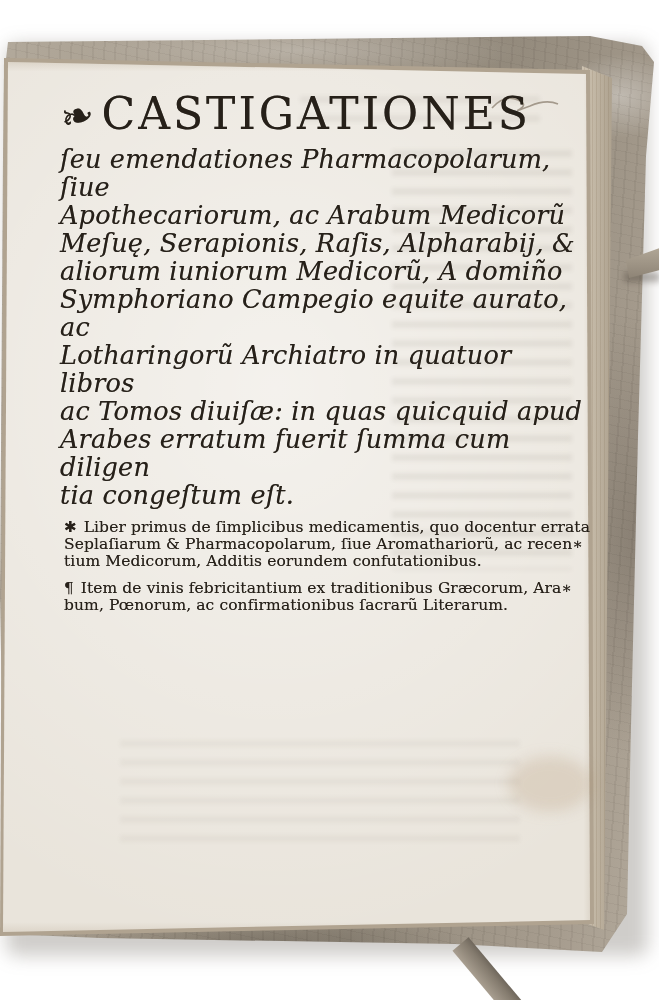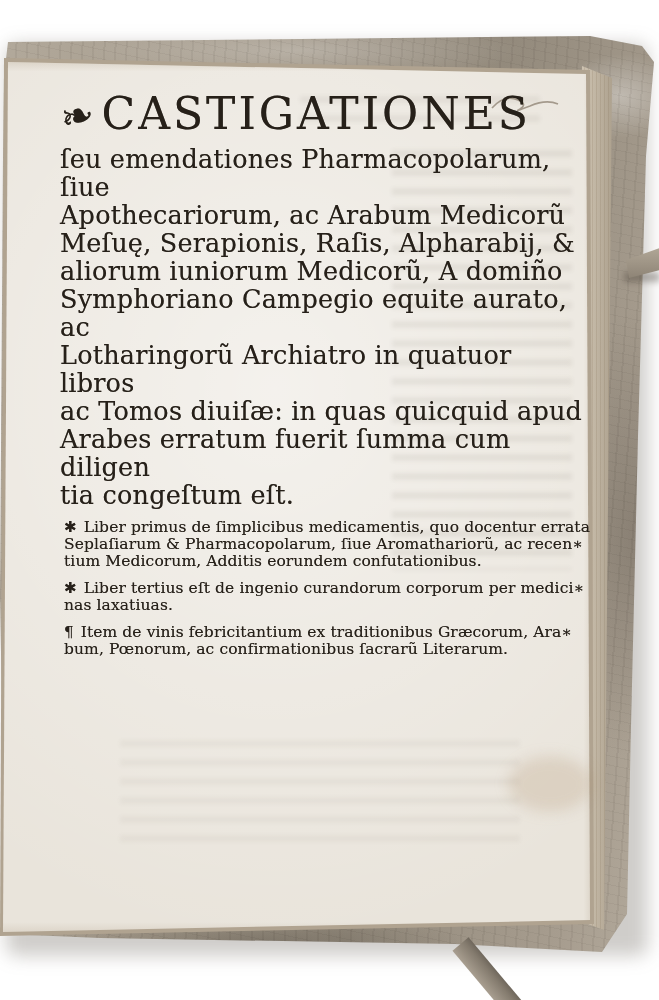--- a/index.html
+++ b/index.html
@@ -94,20 +94,21 @@
     font-size:44px;line-height:48px;letter-spacing:3px;white-space:nowrap;
   }
   .hedera{
     font-size:40px;letter-spacing:0;
     display:inline-block;transform:rotate(-14deg) translateY(2px);
   }
   .subtitle{
     margin-top:7px;
     font-size:25.5px;line-height:28px;letter-spacing:.2px;
     white-space:pre-line;
+    font-style:italic;
   }
   .contents{margin-top:10px;}
   .contents p{
     margin:0 0 10px 4px;
     font-size:15.5px;line-height:17px;letter-spacing:.1px;
   }
   .marker{display:inline-block;margin-right:7px;font-size:15px;}
   .content-text{white-space:pre-line;}
 </style>
 </head>
@@ -148,22 +149,18 @@
 Arabes erratum fuerit ſumma cum diligen
 tia congeſtum eſt.</div>
 
     <div class="contents">
       <p>
         <span class="marker">✱</span><span class="content-text">Liber primus de ſimplicibus medicamentis, quo docentur errata
 Seplaſiarum &amp; Pharmacopolarum, ſiue Aromathariorũ, ac recen∗
 tium Medicorum, Additis eorundem confutationibus.</span>
       </p>
       <p>
-        <span class="marker">✱</span><span class="content-text">Liber tertius eſt de ingenio curandorum corporum per medici∗
-nas laxatiuas.</span>
-      </p>
-      <p>
         <span class="marker">¶</span><span class="content-text">Item de vinis febricitantium ex traditionibus Græcorum, Ara∗
 bum, Pœnorum, ac confirmationibus ſacrarũ Literarum.</span>
       </p>
     </div>
   </div>
 </div>
 
 </body></html>

